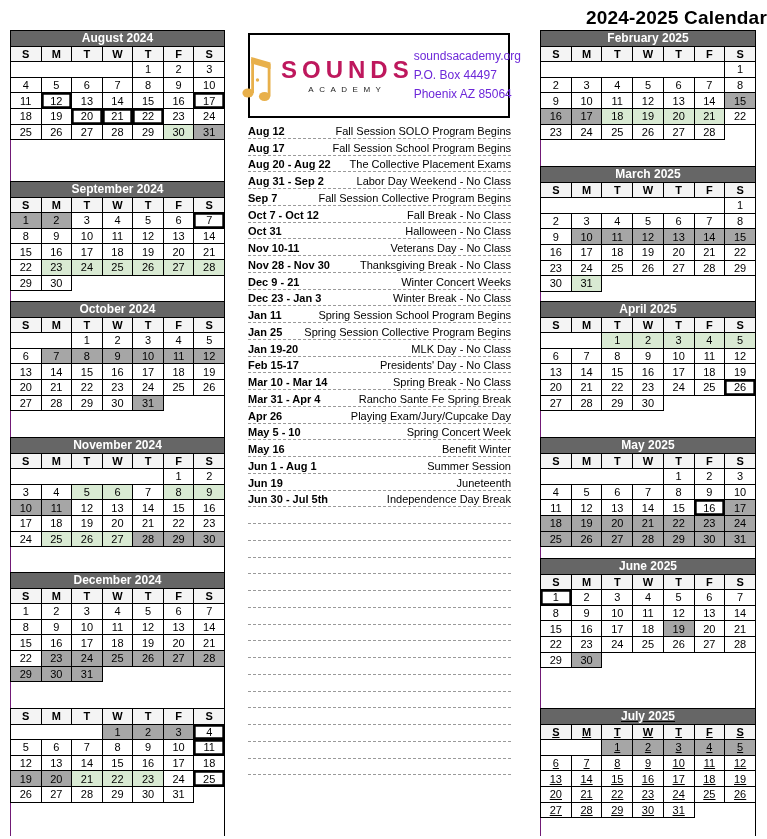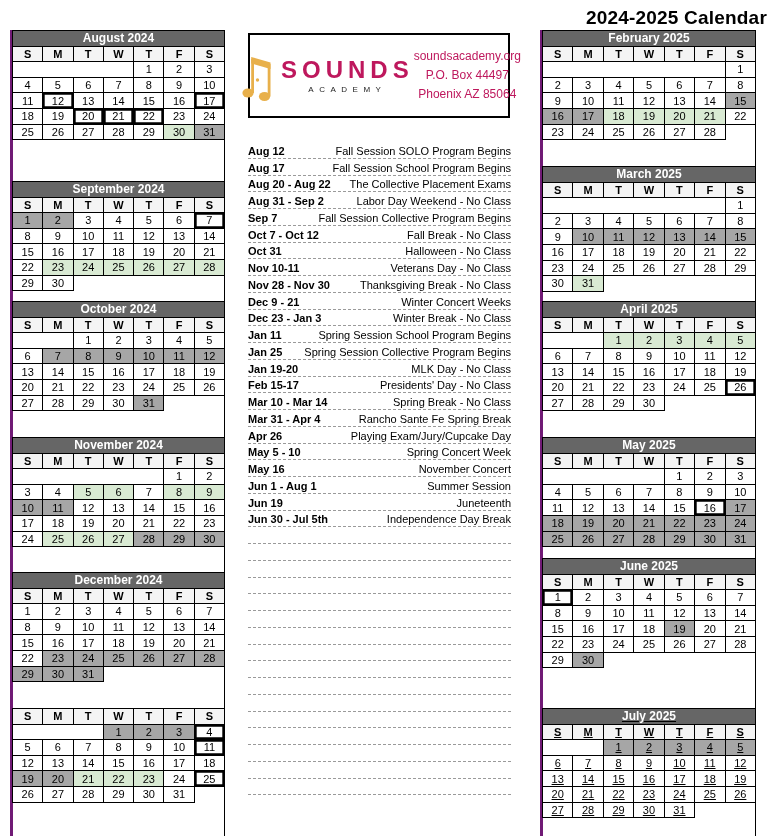--- a/index.html
+++ b/index.html
@@ -9,34 +9,34 @@
   .title { position: absolute; top: 7px; left: 0; width: 100%; text-align: right;
            font-size: 19px; font-weight: bold; color: #000; letter-spacing: .2px; }
 
   
   .logo-box { position: absolute; left: 248px; top: 33px; width: 262px; height: 85px;
               border: 2px solid #000; background: #fff; display: flex; align-items: center; }
   .note-icon { margin-left: -9px; flex: 0 0 auto; }
   .logo-text { margin-left: 6px; text-align: center; }
   .logo-name { font-size: 24px; font-weight: 600; letter-spacing: 5px; color: #be185d; line-height: 26px; }
   .logo-sub  { font-size: 8px; font-weight: 500; letter-spacing: 5.5px; color: #222; margin-top: 2px; }
-  .logo-address { margin-left: auto; margin-right: 8px; text-align: center;
-                  font-size: 12px; line-height: 19px; color: #be185d; }
+  .logo-address { margin-left: auto; margin-right: 8px; 
+                  font-size: 12px; line-height: 19px; color: #6d28d9; }
 
   
-  .events { position: absolute; left: 248px; top: 142px; width: 263px; }
+  .events { position: absolute; left: 248px; top: 122px; width: 263px; }
   .event-row { display: flex; justify-content: space-between; align-items: flex-end;
                height: 16.75px; border-bottom: 1px dashed #9a9a9a; padding-bottom: 1px;
                font-size: 11px; color: #000; white-space: nowrap; }
   .event-date { font-weight: bold; flex: 0 0 auto; padding-right: 6px; }
   .event-desc { text-align: right; flex: 1 1 auto; }
 
   
   .cal-col { position: absolute; top: 30px; height: 806px;
-             border-left: 3px solid #701a75; border-right: 1px solid #000; padding-left: 45px; }
+             border-left: 1px solid #701a75; border-right: 1px solid #000; padding-left: 45px; }
   .col-left  { left: 10px;  width: 215px; }
   .col-right { left: 540px; width: 216px; }
   table.month { position: absolute; left: -1px; width: calc(100% + 2px);
                 border-collapse: collapse; table-layout: fixed; }
   .month th, .month td { height: 15.6px; padding: 0; text-align: center; vertical-align: middle; }
   .month .mh { background: #666666; color: #fff; font-size: 12px; font-weight: bold;
                border: 1px solid #000; }
   .month .dh { background: #f4f4f4; color: #000; font-size: 11px; font-weight: bold;
                border: 1px solid #000; }
   .month td.day { background: #fff; border: 1px solid #000; font-size: 11px; color: #000; }
@@ -147,21 +147,21 @@
       <div class="event-row">
         <span class="event-date">Apr 26</span>
         <span class="event-desc">Playing Exam/Jury/Cupcake Day</span>
       </div>
       <div class="event-row">
         <span class="event-date">May 5 - 10</span>
         <span class="event-desc">Spring Concert Week</span>
       </div>
       <div class="event-row">
         <span class="event-date">May 16</span>
-        <span class="event-desc">November Concert</span>
+        <span class="event-desc">Benefit Winter</span>
       </div>
       <div class="event-row">
         <span class="event-date">Jun 1 - Aug 1</span>
         <span class="event-desc">Summer Session</span>
       </div>
       <div class="event-row">
         <span class="event-date">Jun 19</span>
         <span class="event-desc">Juneteenth</span>
       </div>
       <div class="event-row">

